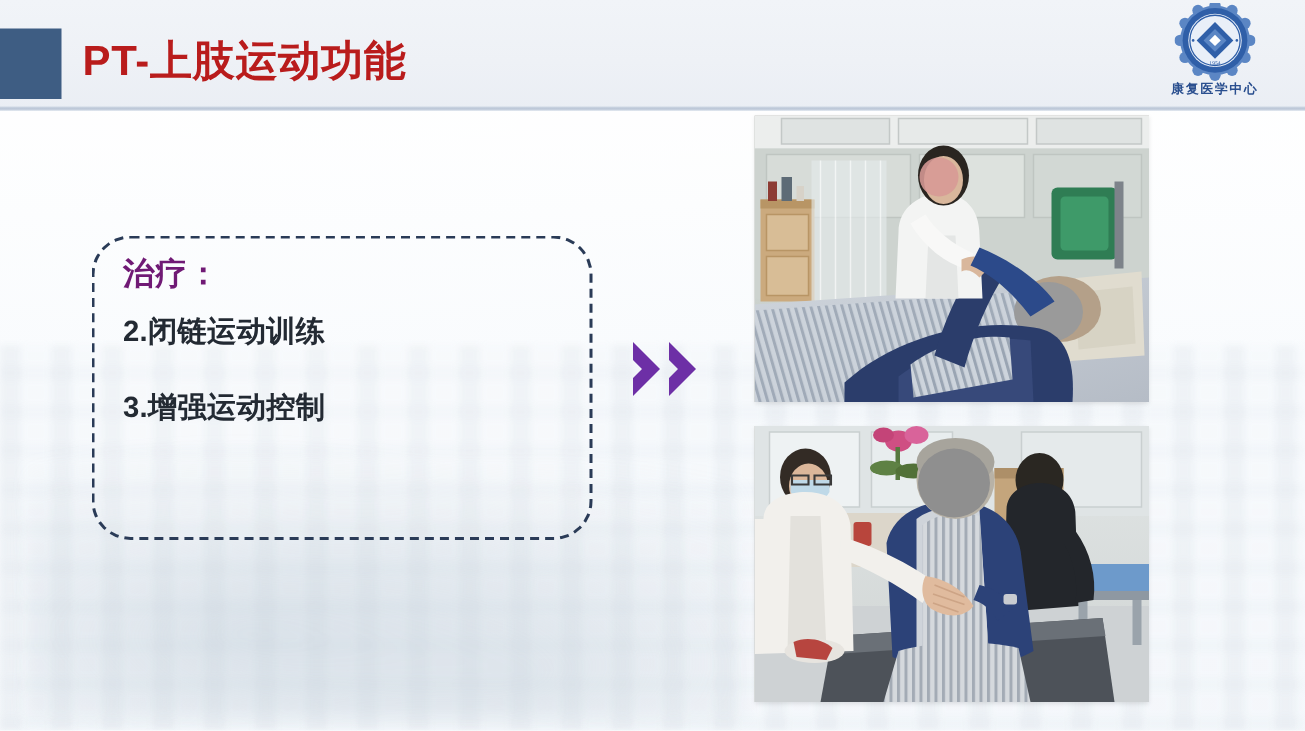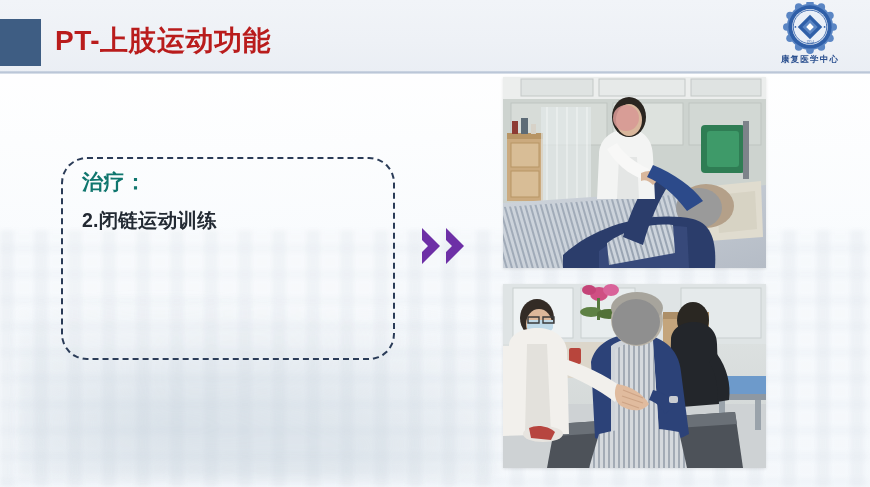--- a/index.html
+++ b/index.html
@@ -74,21 +74,21 @@
   
   .treat-box {
     position:absolute; left:61px; top:157px; width:334px; height:203px;
     border:2.5px dashed #2a3b57;
     border-radius:26px;
     z-index:5;
     background:rgba(255,255,255,0.10);
   }
   .treat-heading {
     position:absolute; left:82px; top:168px;
-    font-size:21px; font-weight:700; color:#0f766e;
+    font-size:21px; font-weight:700; color:#701a75;
     letter-spacing:.5px; z-index:6; white-space:nowrap;
   }
   .treat-list { position:absolute; left:82px; top:207px; width:300px; z-index:6; }
   .treat-item {
     font-size:19.5px; font-weight:700; color:#232a33;
     letter-spacing:.2px; white-space:nowrap; margin-bottom:24px;
     font-family:"Liberation Sans", sans-serif;
   }
   .treat-item:last-child { margin-bottom:0; }
 
@@ -150,20 +150,21 @@
       <text x="50" y="76" font-size="7" font-family="Liberation Serif, serif" fill="#2f5fa8" text-anchor="middle">1954</text>
     </g>
   </svg>
   <div class="logo-caption">康复医学中心</div>
 </div>
 
 <div class="treat-box"></div>
 <div class="treat-heading">治疗：</div>
 <div class="treat-list">
   <div class="treat-item">2.闭链运动训练</div>
+  <div class="treat-item">3.增强运动控制</div>
 </div>
 
 <div class="chevrons">
   <svg viewBox="0 0 58 48" width="58" height="48">
     <path d="M2 6 L20 24 L2 42 L2 30 L8 24 L2 18 Z" fill="#6d2fa6"></path>
     <path d="M26 6 L44 24 L26 42 L26 30 L32 24 L26 18 Z" fill="#6d2fa6"></path>
   </svg>
 </div>
 
 <div class="photo photo-top">

